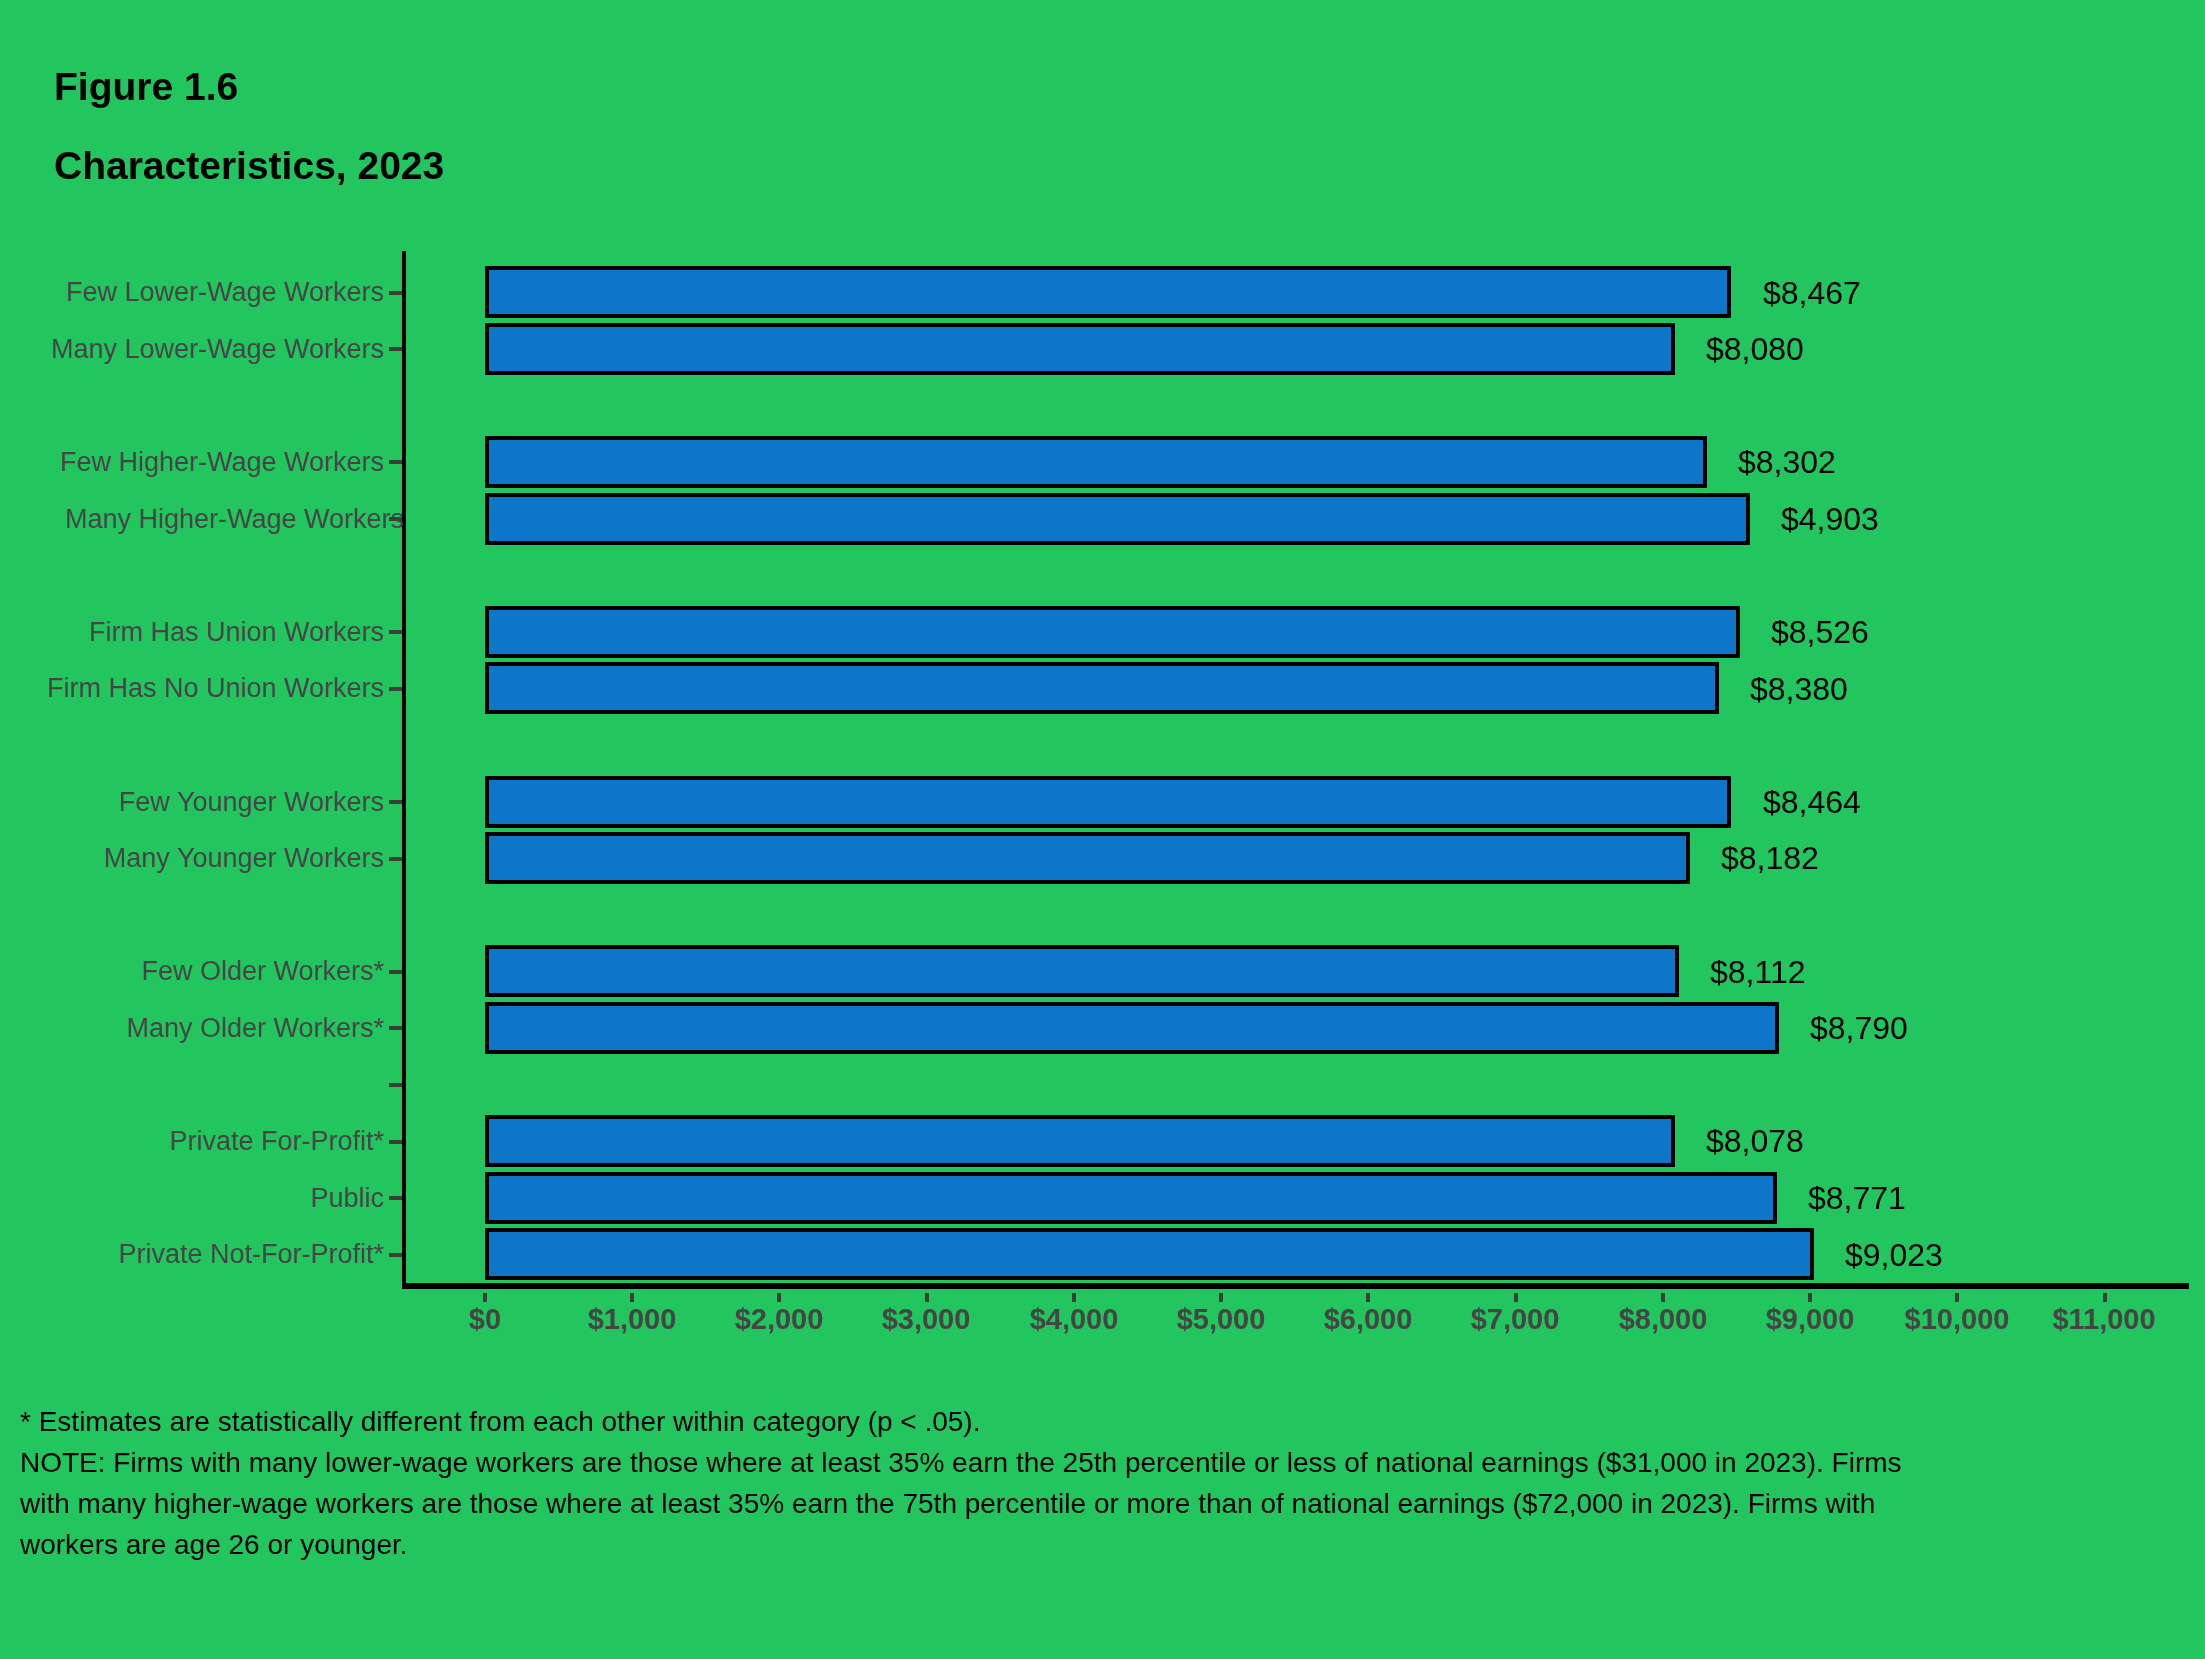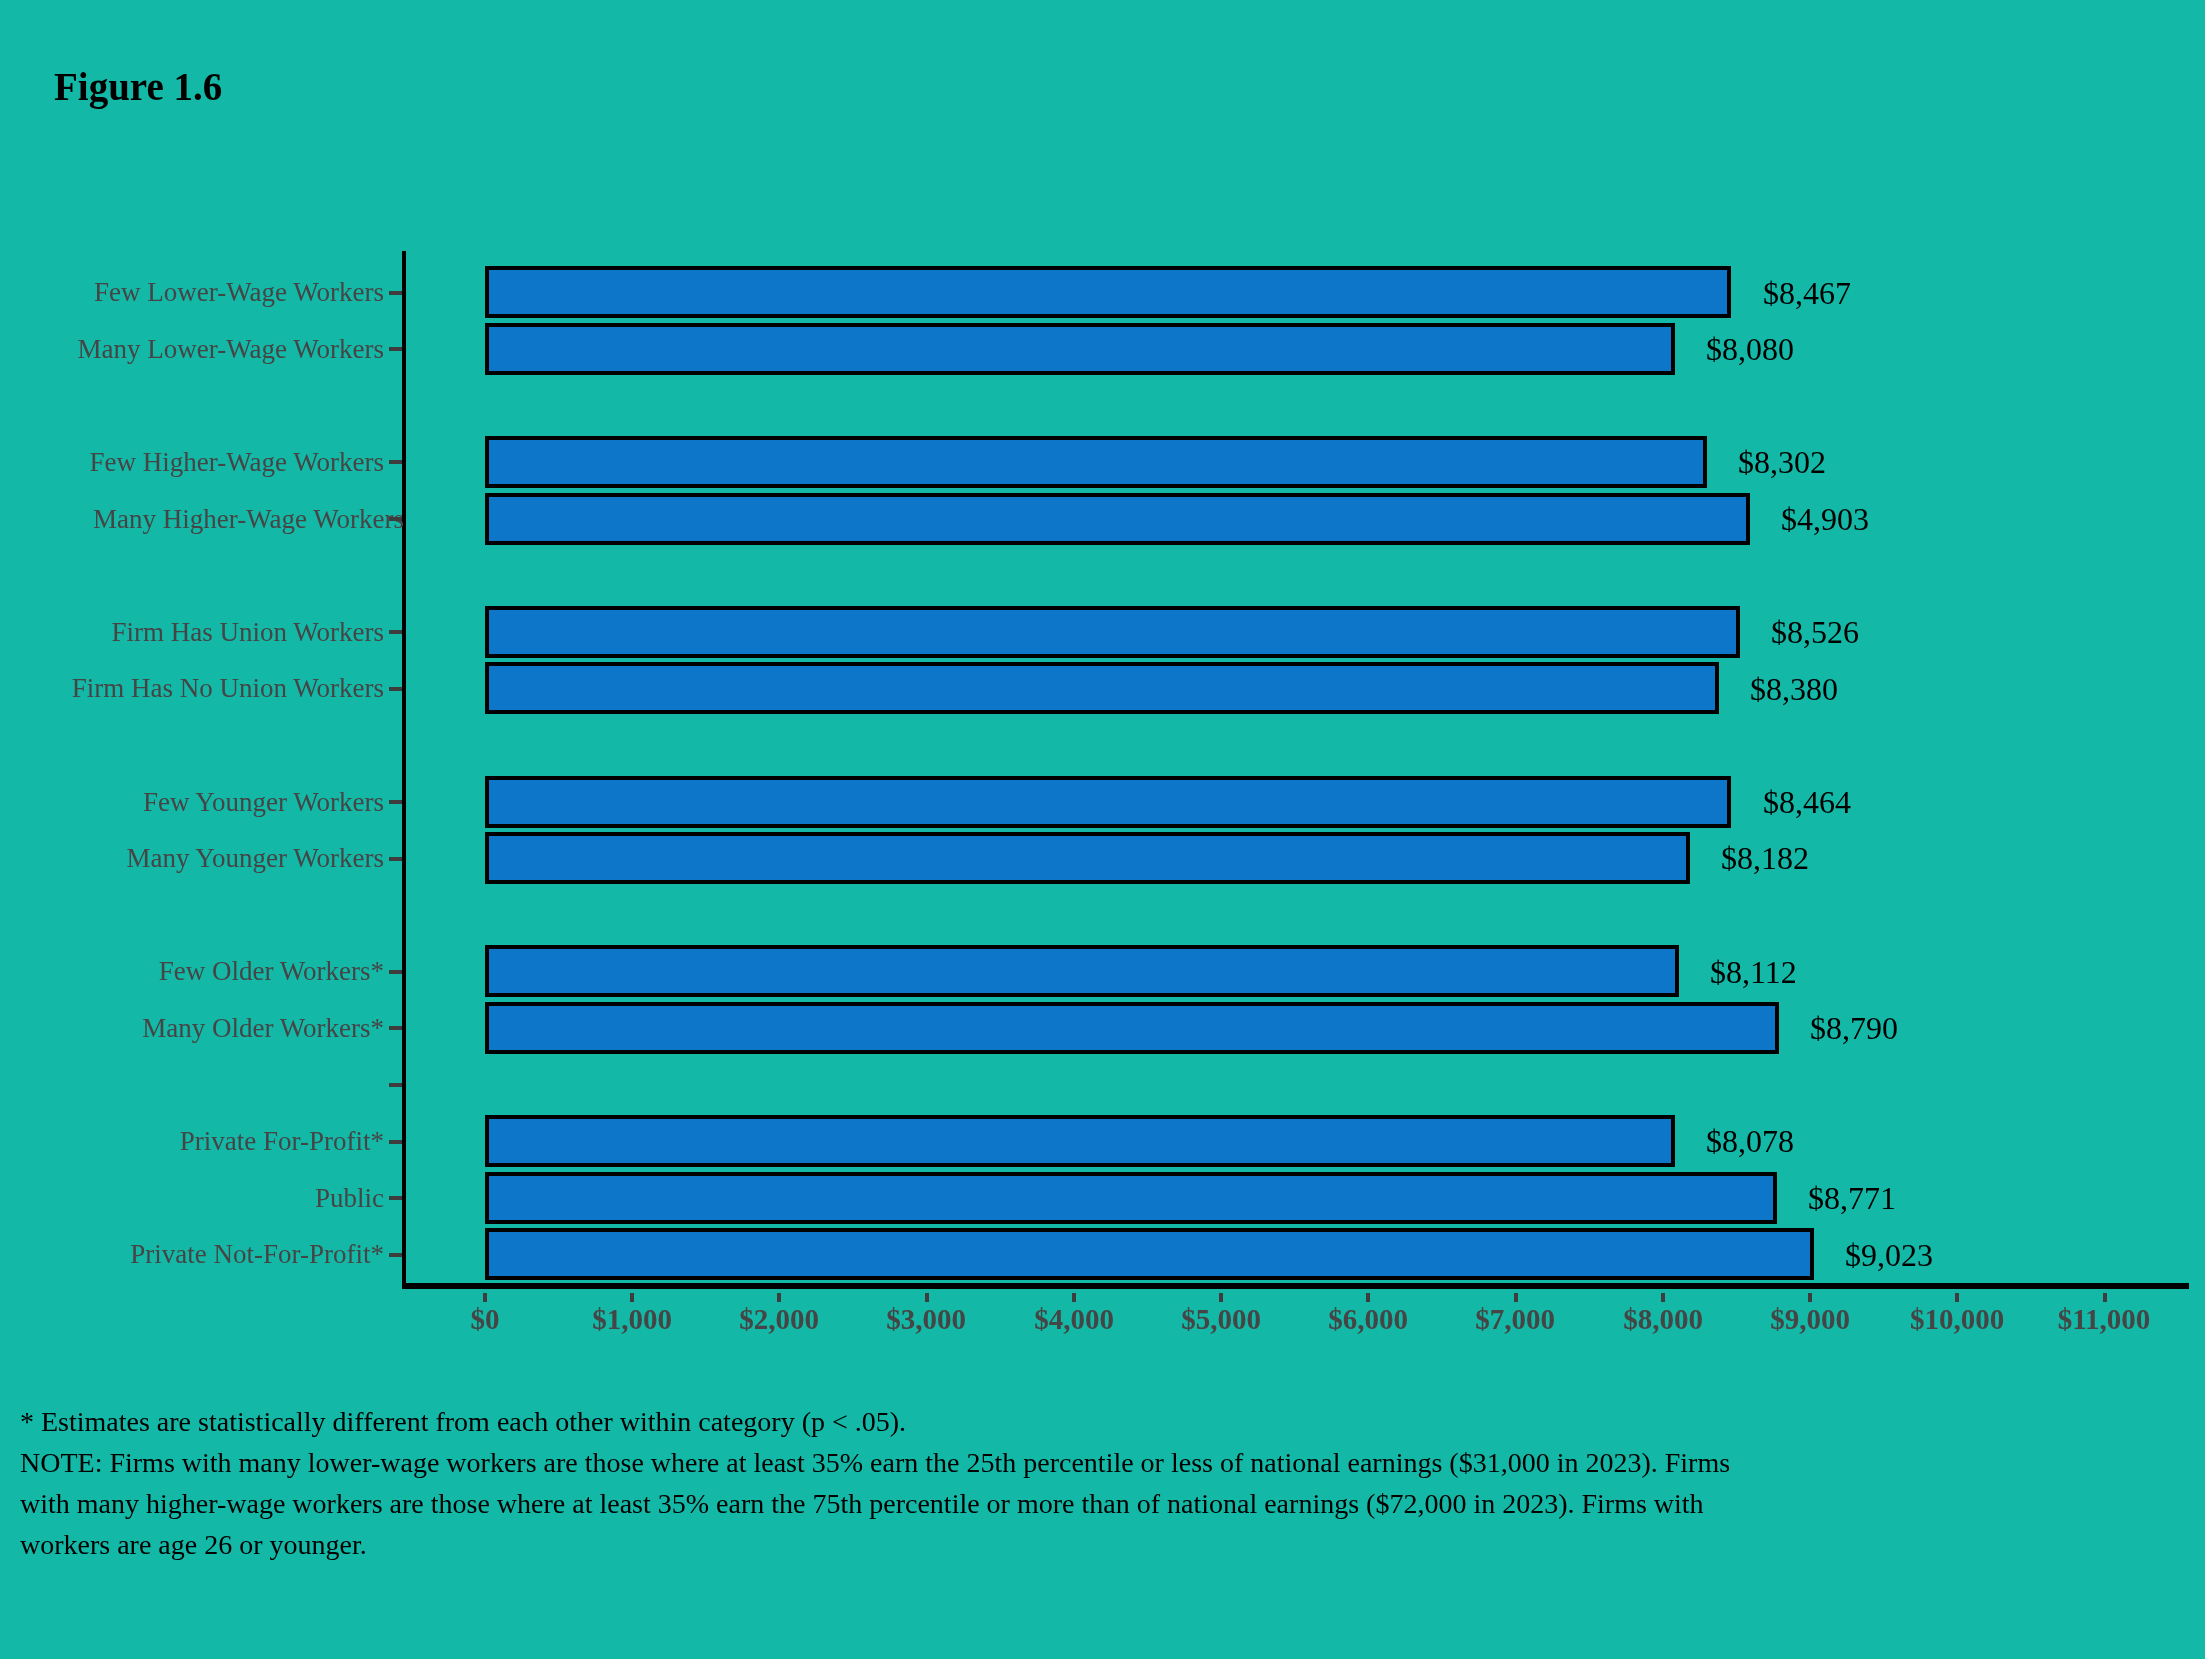--- a/index.html
+++ b/index.html
@@ -1,21 +1,21 @@
 <!DOCTYPE html>
 <html style="font-size:12.6px"><head>
 <meta charset="utf-8">
 <style>
   html, body { margin: 0; padding: 0; background: #ffffff; }
   #figure-root {
     position: relative;
     width: 2205px;
     height: 1660px;
-    background: #14b8a6;
-    font-family: Liberation Serif, serif;
+    background: #22c55e;
+    font-family: Liberation Sans, sans-serif;
     overflow: hidden;
   }
   .abs { position: absolute; }
 
   
   #figure-label {
     position: absolute; left: 54px; top: 66px;
     font-size: 39px; font-weight: bold; color: #000;
     line-height: 41px; white-space: nowrap;
   }
@@ -71,20 +71,21 @@
   #footnotes div { white-space: nowrap; }
 </style>
 </head>
 <body>
 
 <div id="figure-root">
 
   <div id="figure-label">Figure 1.6</div>
 
   <div id="chart-title">
+    <div>Characteristics, 2023</div>
   </div>
 
   <div id="plot-panel"></div>
 
   <div id="plot-area" class="abs" style="left:0; top:3px; width:1992px; height:1660px;">
       <div class="cat-label" style="top: 270px;">Few Lower-Wage Workers</div>
       <div class="y-tick" style="top: 288px;"></div>
       <div class="bar" style="left: 485px; top: 263px; width: 1246px; background: rgb(13, 118, 201); border-color: rgb(0, 0, 0);"></div>
       <div class="bar-value" style="left: 1763px; top: 270px;">$8,467</div>
       <div class="cat-label" style="top: 327px;">Many Lower-Wage Workers</div>

